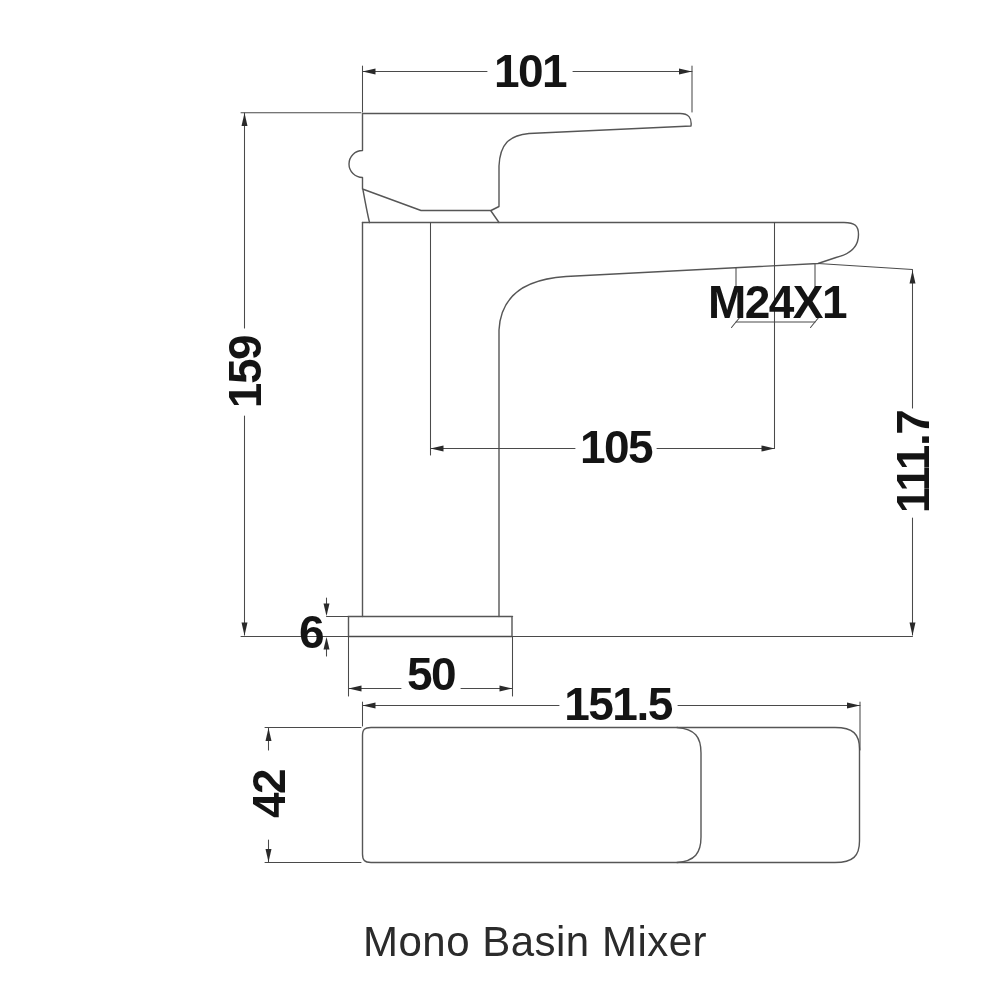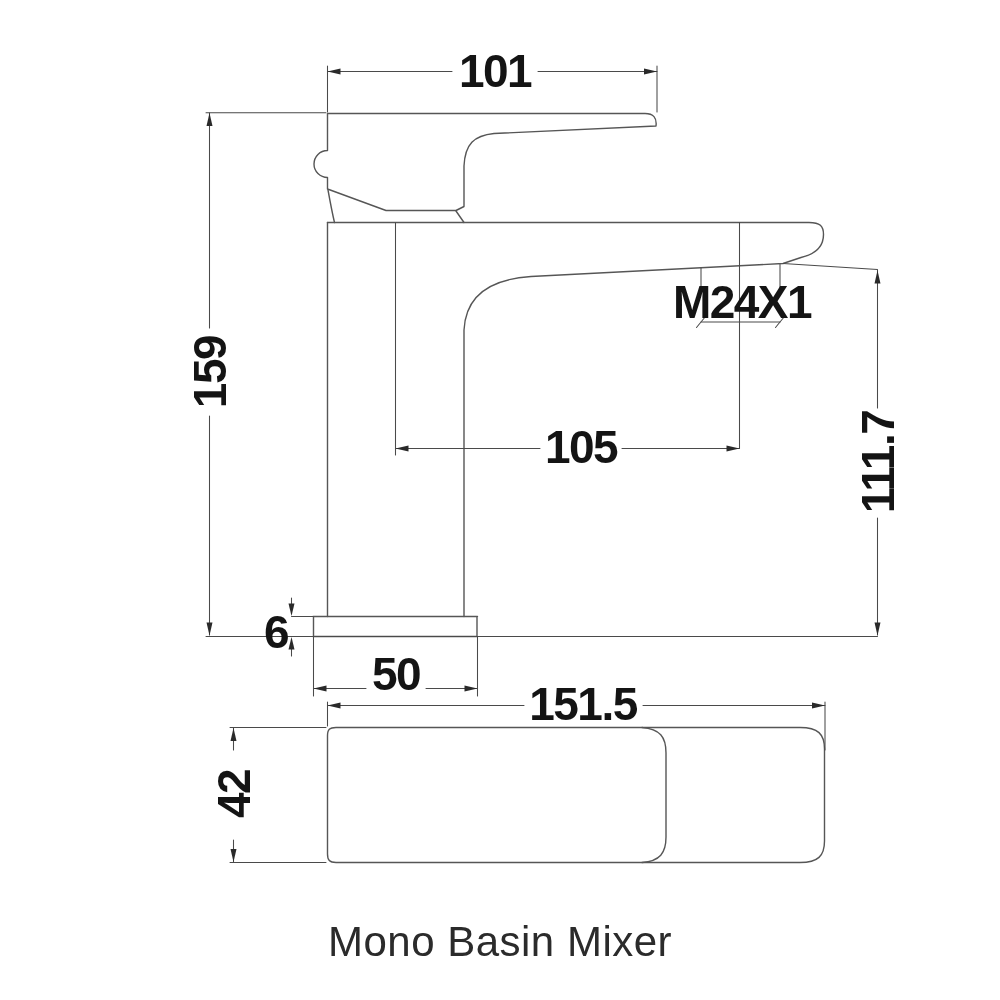--- a/index.html
+++ b/index.html
@@ -1,17 +1,17 @@
 <!DOCTYPE html>
 <html><head>
 <meta charset="utf-8">
 <style>
   html,body{margin:0;padding:0;background:#ffffff;}
   body{width:1000px;height:1000px;position:relative;font-family:"Liberation Sans",sans-serif;}
-  .drawing-wrap{position:absolute;inset:0;}
+  .drawing-wrap{position:absolute;inset:0;padding-left:35px;}
   svg{display:block;}
   .outline{stroke:#565656;stroke-width:1.4;fill:none;stroke-linejoin:round;stroke-linecap:round;}
   .thinline{stroke:#4a4a4a;stroke-width:1.05;fill:none;stroke-linecap:round;}
   .arrow{fill:#2a2a2a;stroke:none;}
   .dimtext{font-family:"Liberation Sans",sans-serif;font-weight:bold;font-size:46px;fill:#141414;letter-spacing:-1.5px;text-anchor:middle;}
   .caption{font-family:"Liberation Sans",sans-serif;font-weight:normal;font-size:42px;fill:#2b2b2b;letter-spacing:0.5px;text-anchor:middle;}
 </style>
 </head>
 <body>
 

